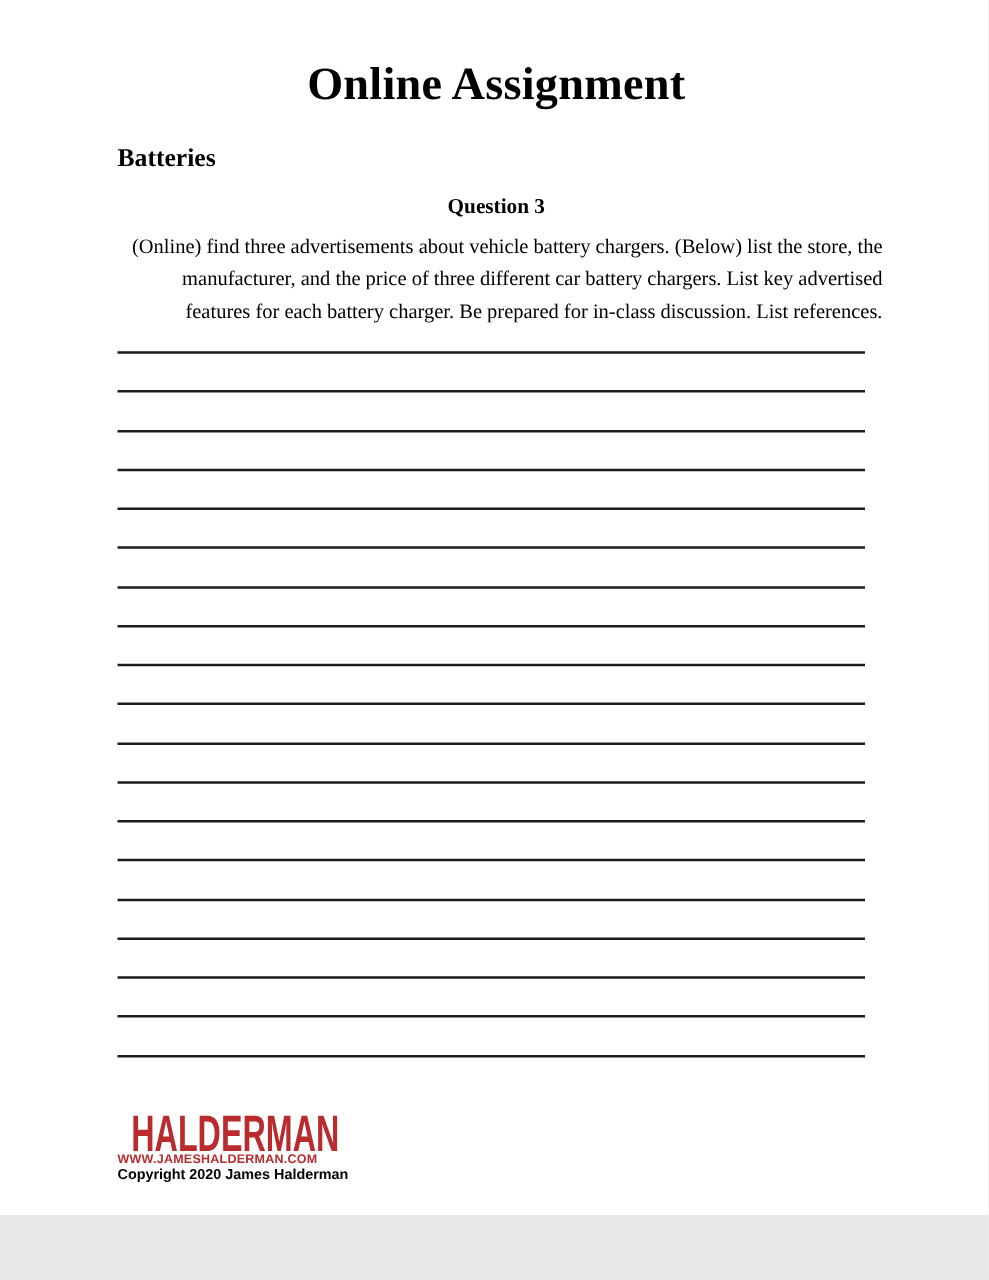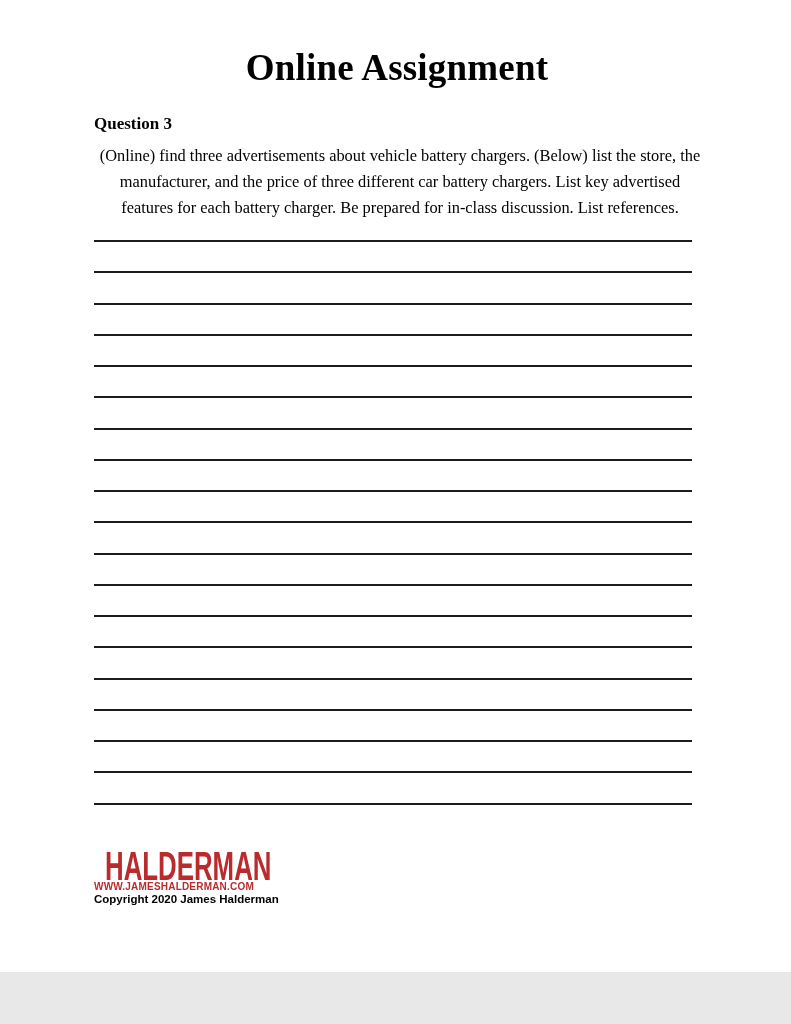--- a/index.html
+++ b/index.html
@@ -28,27 +28,28 @@
     margin-top: 25px;
     font-size: 20.5px;
     font-weight: bold;
     line-height: 29px;
   }
   .question-heading {
     margin: 12px 0 0 0;
     font-size: 17px;
     font-weight: bold;
     line-height: 22px;
+    text-align: center;
   }
   .question-text {
     margin: 8px 0 0 0;
     font-size: 16.4px;
     line-height: 26px;
     width: 612px;
-    text-align: center;
+    text-align: right;
   }
   .answer-lines {
     margin-top: 19px;
     width: 598px;
   }
   .answer-line {
     height: 31.25px;
     box-sizing: border-box;
     border-top: 2px solid #1c1c1c;
   }
@@ -92,20 +93,21 @@
   }
 </style>
 </head>
 <body>
 
 <div class="page">
 
   <h1 class="doc-title">Online Assignment</h1>
 
   <div class="chapter-block">
+    <div>Batteries</div>
   </div>
 
   <h2 class="question-heading">Question 3</h2>
 
   <p class="question-text">(Online) find three advertisements about vehicle battery chargers. (Below) list the store, the manufacturer, and the price of three different car battery chargers. List key advertised features for each battery charger. Be prepared for in-class discussion. List references.</p>
 
   <div class="answer-lines">
       <div class="answer-line"></div>
       <div class="answer-line"></div>
       <div class="answer-line"></div>

